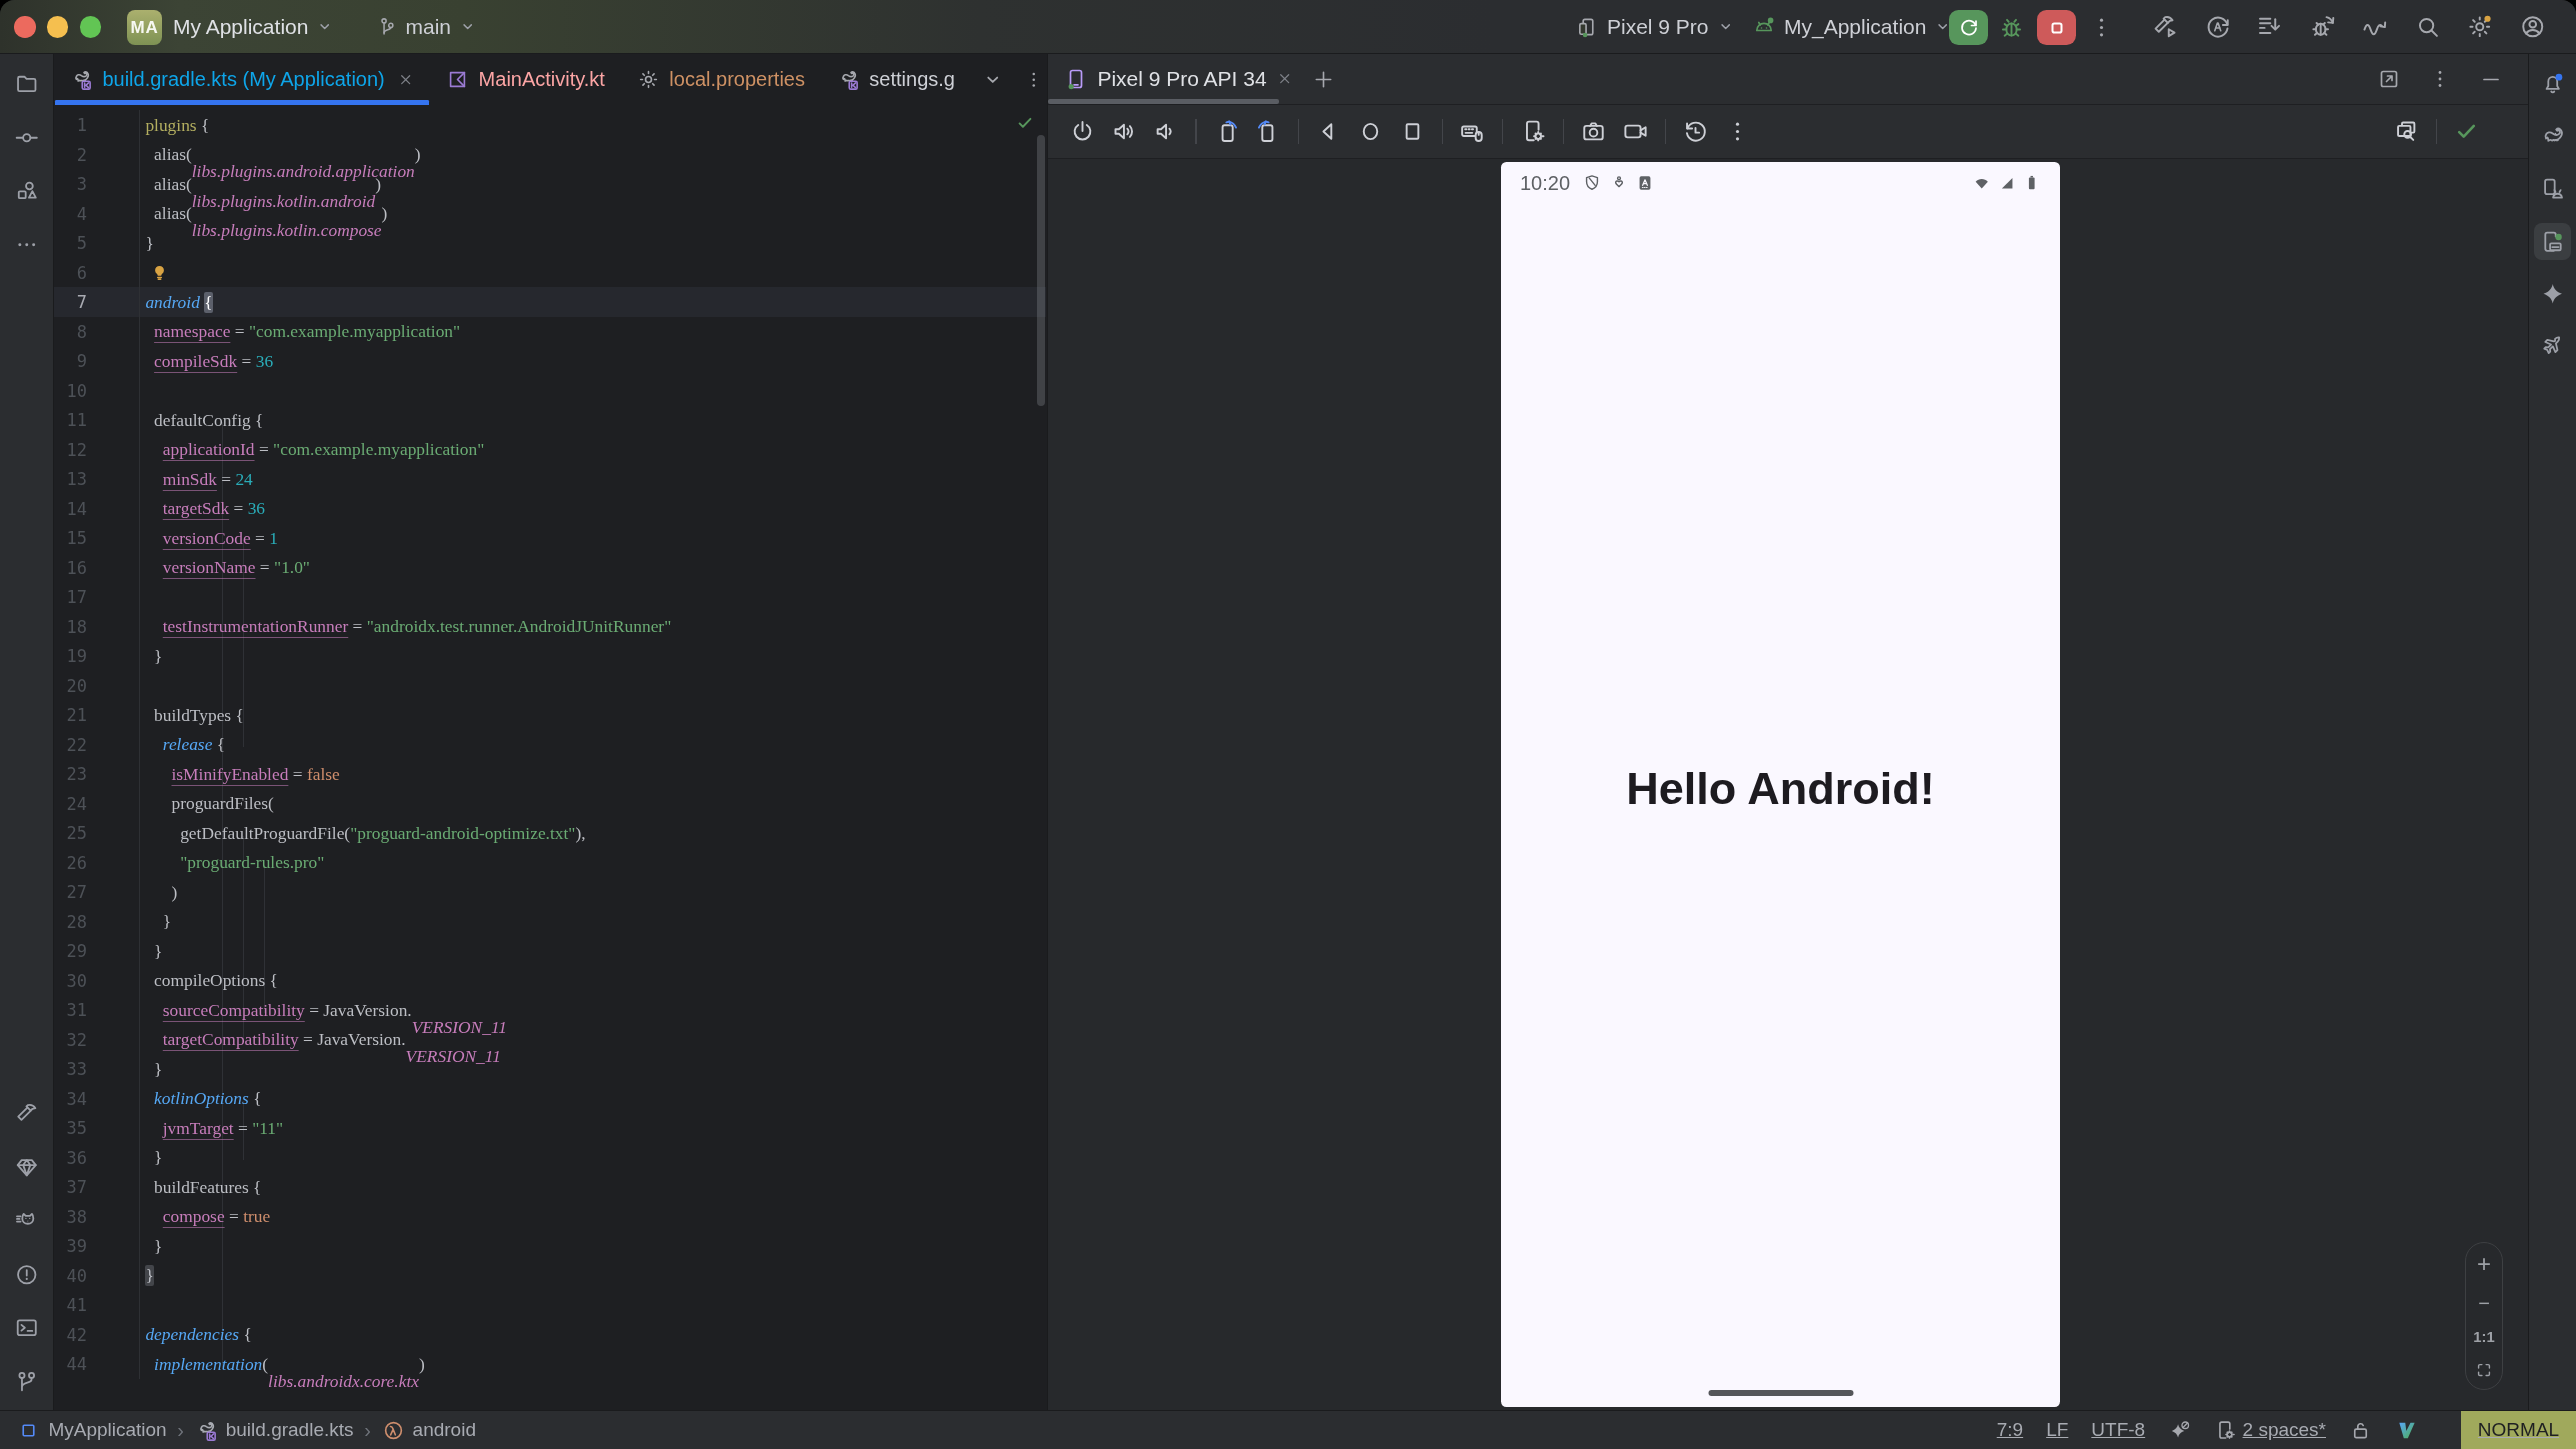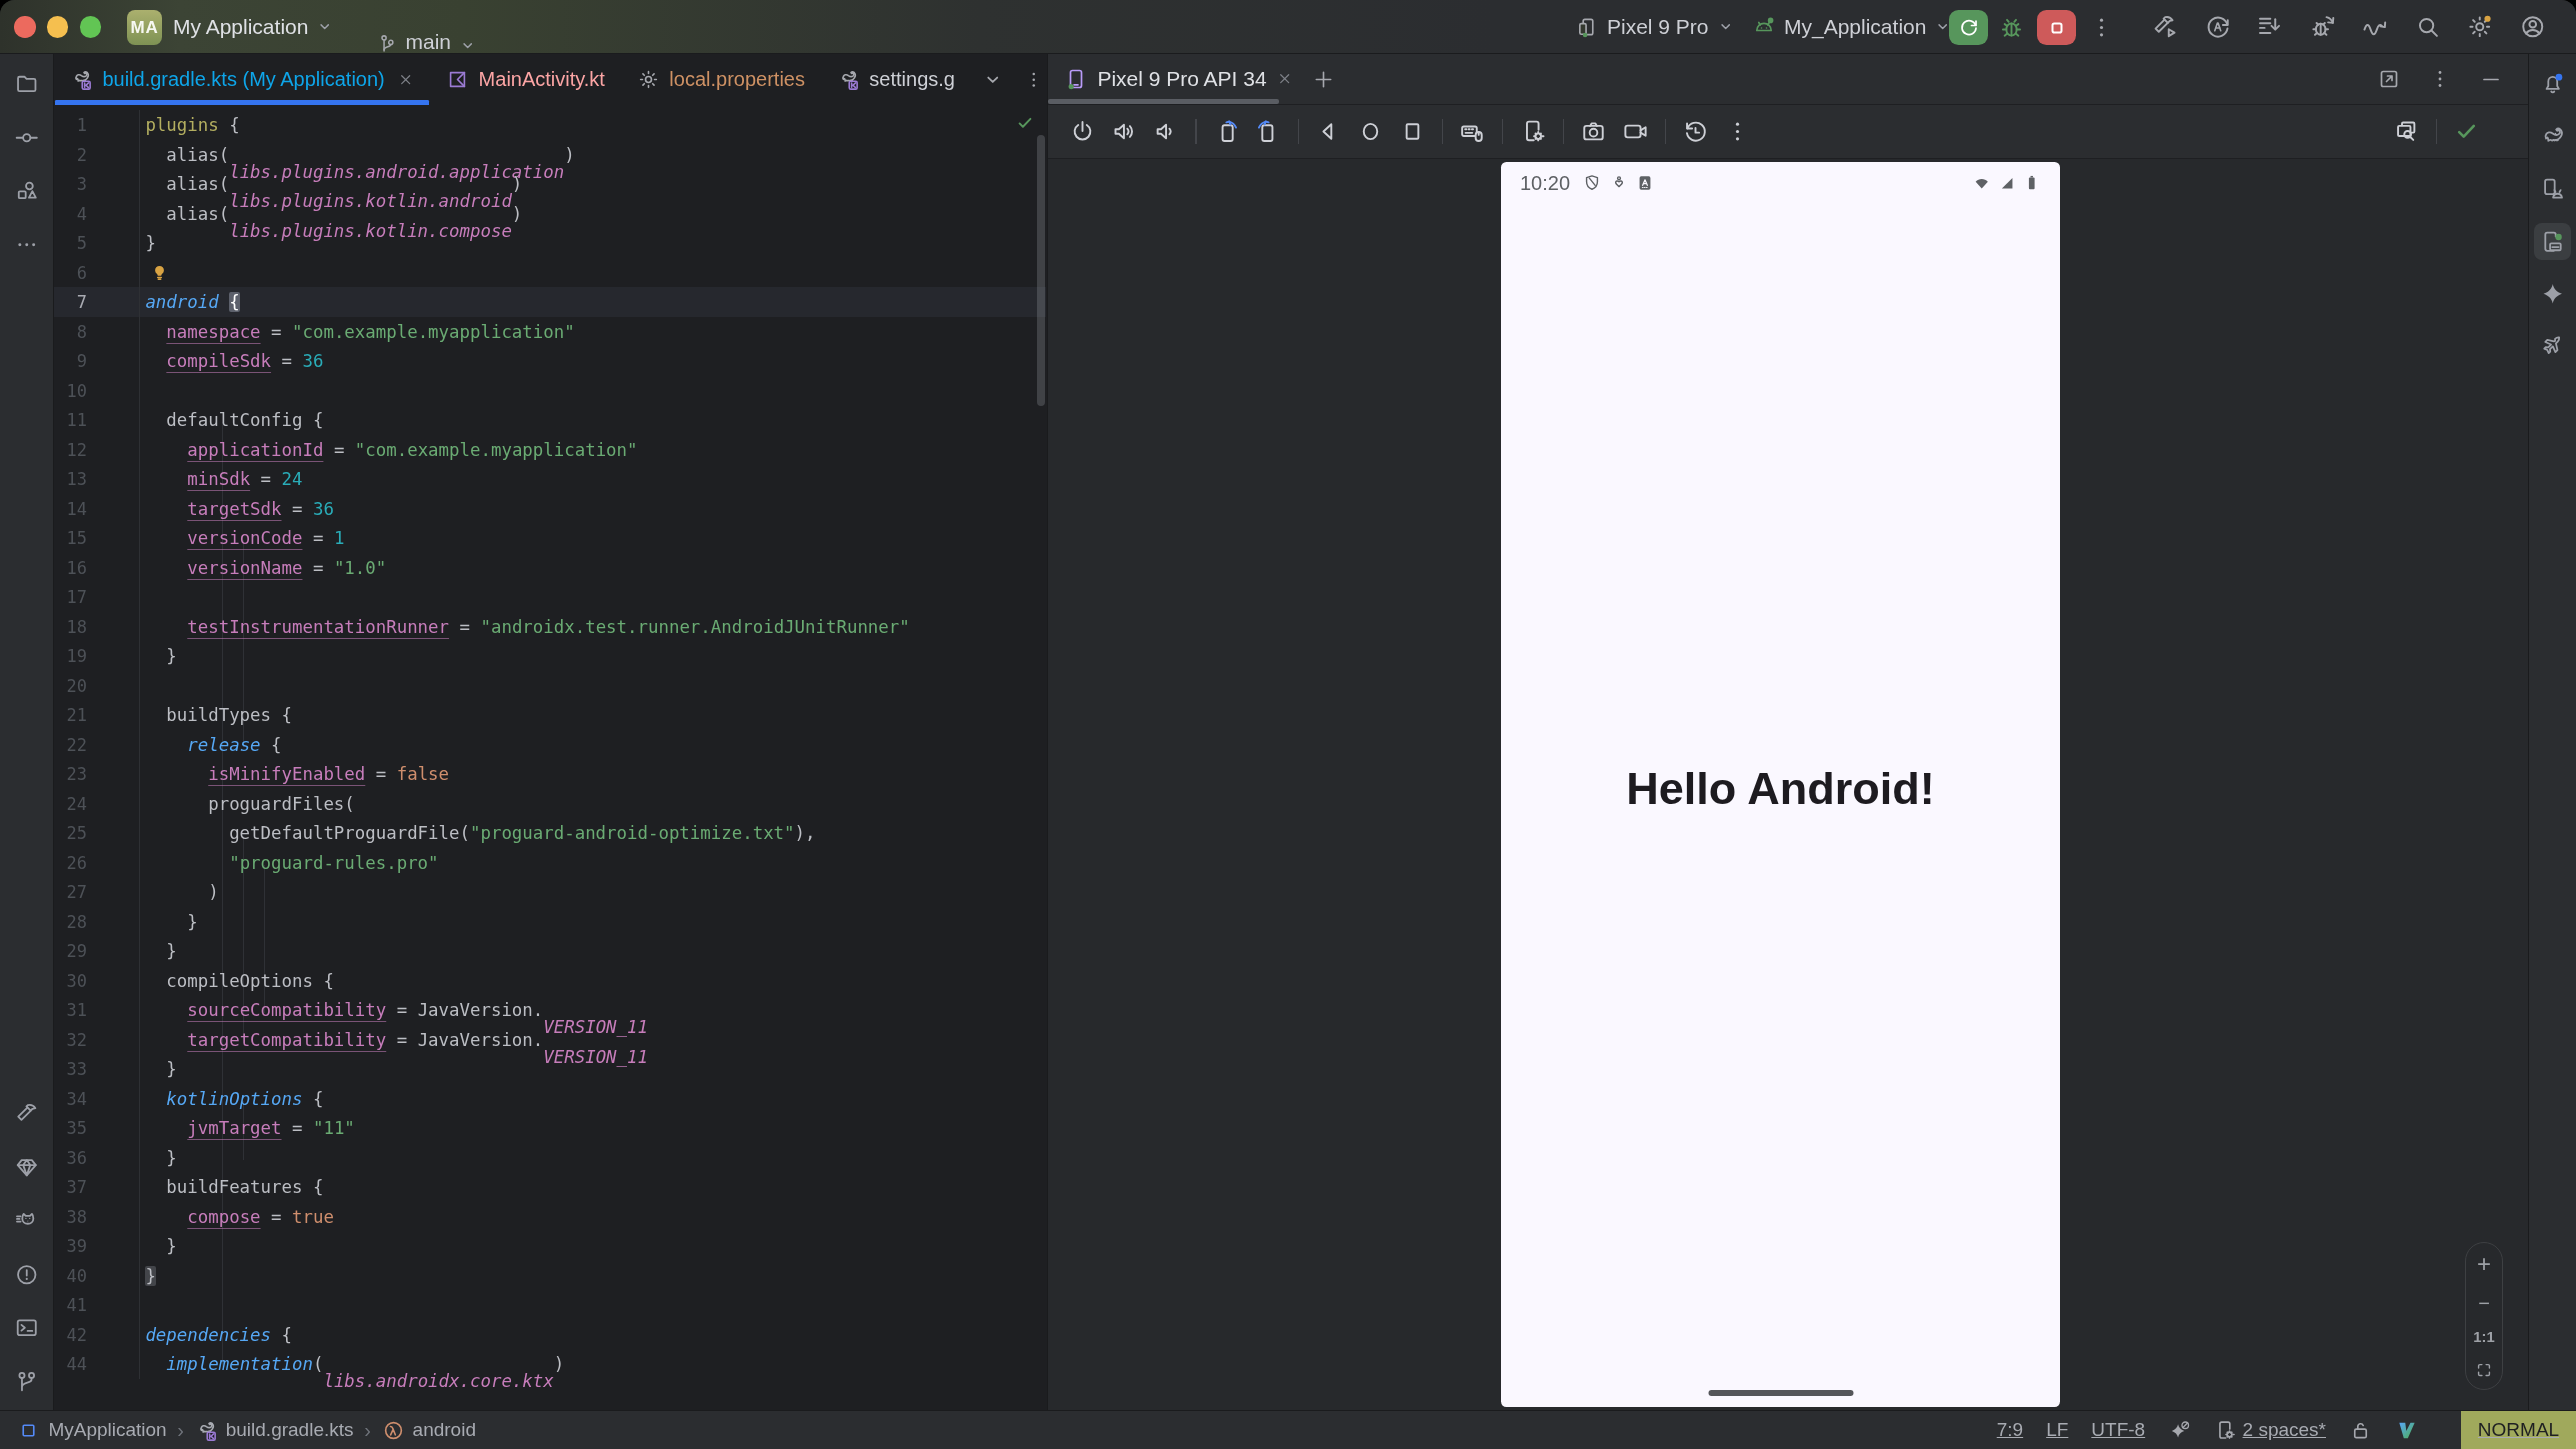--- a/index.html
+++ b/index.html
@@ -52,21 +52,21 @@
 
   
   .editor{position:absolute;left:54px;top:105px;width:992px;height:1305px;background:#1E1F22;overflow:hidden;}
   .guide{position:absolute;width:1.3px;background:#2F3136;z-index:0;}
   #code-lines{position:absolute;left:0;top:5.4px;width:100%;z-index:1;}
   .line{display:flex;height:29.5px;align-items:center;font-family:"DejaVu Sans Mono",monospace;font-size:17.4px;white-space:pre;}
   .line.current{background:#26282E;}
   .ln{width:86px;min-width:86px;box-sizing:border-box;padding-right:52px;color:#4D5157;border-right:1.3px solid #2E3034;
       height:100%;display:flex;align-items:center;justify-content:flex-end;font-size:17px;}
   .line.current .ln{color:#A9ABB2;}
-  .lt{padding-left:5.4px;height:100%;display:flex;align-items:center;}
+  .lt{padding-left:5.4px;height:100%;display:flex;align-items:center;font-family:Liberation Serif, serif;}
   .s-p{color:#BCBEC4;} .s-fn{color:#B3AE60;} .s-ext{color:#56A8F5;font-style:italic;}
   .s-var{color:#C77DBB;text-decoration:underline;text-decoration-thickness:1.3px;text-underline-offset:4.7px;text-decoration-color:rgba(199,125,187,.55);}
   .s-ref{color:#C77DBB;font-style:italic;margin-top:34px;} .s-str{color:#6AAB73;} .s-num{color:#2AACB8;} .s-bool{color:#CF8E6D;}
   .s-cur{background:#5C606B;color:#FFFFFF;border-radius:2px;} .s-brc{background:#43454A;border-radius:2px;}
   .bulb{width:23px;height:23px;margin-left:2.7px;}
   .scrollthumb{position:absolute;right:1.3px;top:29.5px;width:8px;height:271px;border-radius:4px;background:rgba(166,170,180,.25);z-index:2;}
   .editor-check{position:absolute;right:10.7px;top:8px;width:20px;height:20px;z-index:2;}
 
   
   .rpanel{position:absolute;left:1047px;top:54px;width:1481px;height:1356px;background:#27292C;border-left:1.3px solid #1A1B1D;box-sizing:border-box;}
@@ -124,21 +124,21 @@
     </div>
     <div class="proj-badge">MA</div>
     <div class="tb-item" style="left:173px;">
       <span>My Application</span>
       <span class="ic chev">
           <svg viewBox="0 0 24 24" fill="none" stroke="currentColor" stroke-width="1.7" stroke-linecap="round" stroke-linejoin="round">
             <path d="M7 9.5l5 5 5-5" stroke-width="2"></path>
           </svg>
         </span>
     </div>
-    <div class="tb-item" style="left:376px;color:#CED0D6;align-items:flex-end;">
+    <div class="tb-item" style="left:376px;color:#CED0D6;">
       <span class="ic" style="width:21.5px;height:21.5px;color:#A6A8AE;">
           <svg viewBox="0 0 24 24" fill="none" stroke="currentColor" stroke-width="1.7" stroke-linecap="round" stroke-linejoin="round">
             <circle cx="9" cy="5.5" r="2.3"></circle>
             <path d="M9 7.8V20"></path>
             <circle cx="16.5" cy="10.5" r="2.3"></circle>
             <path d="M16.5 12.8c0 3.2-7.5 1.8-7.5 6"></path>
           </svg>
         </span>
       <span>main</span>
       <span class="ic chev">

